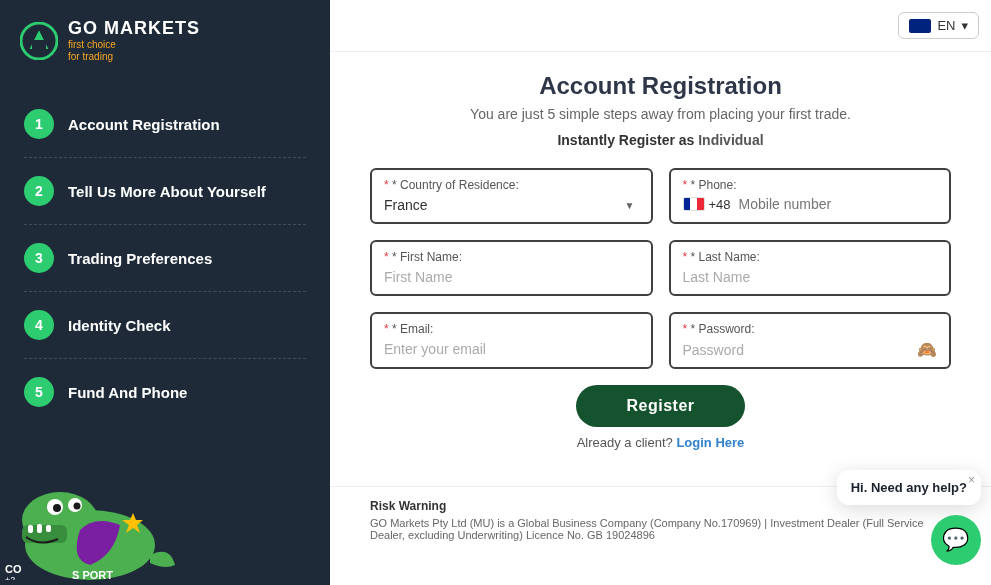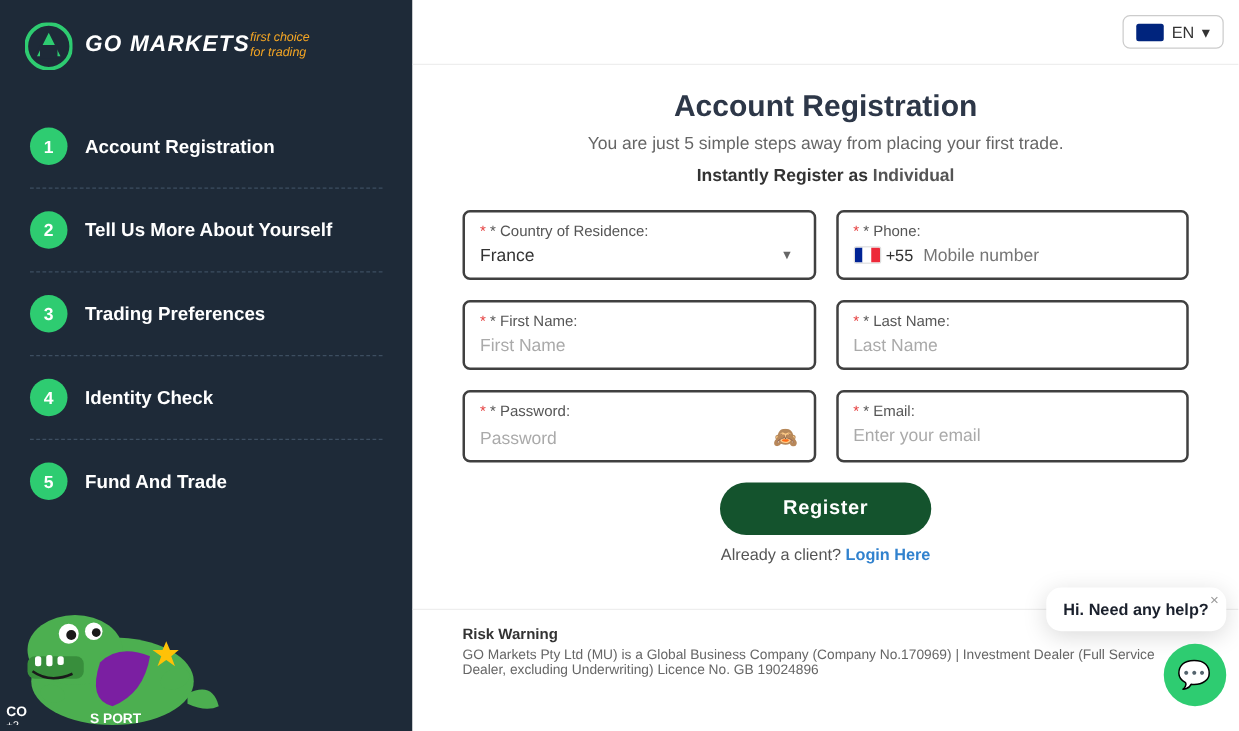--- a/index.html
+++ b/index.html
@@ -22,22 +22,21 @@
       align-items: center;
       padding: 18px 20px;
       gap: 10px;
     }
     .logo-icon {
       width: 38px;
       height: 38px;
     }
     .logo-text {
       display: flex;
-      flex-direction: row;
-      font-style: italic;
+      flex-direction: column;
     }
     .logo-brand {
       font-size: 18px;
       font-weight: 800;
       color: #fff;
       letter-spacing: 1px;
     }
     .logo-tagline {
       font-size: 10px;
       color: #f5a623;
@@ -401,21 +400,21 @@
         <span>4</span>
       </div>
       <span class="step-label">Identity Check</span>
     </div>
     <hr class="step-divider">
 
     <div class="step-item">
       <div class="step-circle">
         <span>5</span>
       </div>
-      <span class="step-label">Fund And Trade</span>
+      <span class="step-label">Fund And Phone</span>
     </div>
   </div>
 
   <div class="mascot-placeholder">
     <svg class="mascot-svg" viewBox="0 0 190 155" xmlns="http://www.w3.org/2000/svg">
 
       <ellipse cx="90" cy="120" rx="65" ry="35" fill="#4caf50"></ellipse>
 
       <ellipse cx="60" cy="95" rx="38" ry="28" fill="#4caf50"></ellipse>
 
@@ -485,21 +484,21 @@
         <div class="form-label">
           <span class="required">* </span><span>* Phone:</span>
         </div>
         <div class="phone-input-row">
           <div class="phone-flag">
             <div class="france-flag">
               <div class="f-blue"></div>
               <div class="f-white"></div>
               <div class="f-red"></div>
             </div>
-            <span>+55</span>
+            <span>+48</span>
           </div>
           <input type="tel" class="phone-number-input" placeholder="Mobile number" style="">
         </div>
       </div>
     </div>
 
     <div class="form-row">
       <div class="form-group">
         <div class="form-label">
           <span class="required">* </span><span>* First Name:</span>
@@ -510,32 +509,32 @@
         <div class="form-label">
           <span class="required">* </span><span>* Last Name:</span>
         </div>
         <input type="text" class="form-input" placeholder="Last Name" style="">
       </div>
     </div>
 
     <div class="form-row">
       <div class="form-group">
         <div class="form-label">
+          <span class="required">* </span><span>* Email:</span>
+        </div>
+        <input type="email" class="form-input" placeholder="Enter your email" style="">
+      </div>
+      <div class="form-group">
+        <div class="form-label">
           <span class="required">* </span><span>* Password:</span>
         </div>
         <div class="password-wrapper">
           <input type="password" class="form-input" placeholder="Password" style="">
           <span class="eye-icon">🙈</span>
         </div>
-      </div>
-      <div class="form-group">
-        <div class="form-label">
-          <span class="required">* </span><span>* Email:</span>
-        </div>
-        <input type="email" class="form-input" placeholder="Enter your email" style="">
       </div>
     </div>
 
     <button class="register-btn">Register</button>
 
     <p class="already-client">
       <span>Already a client?</span>
       <a href="#">Login Here</a>
     </p>
   </div>

